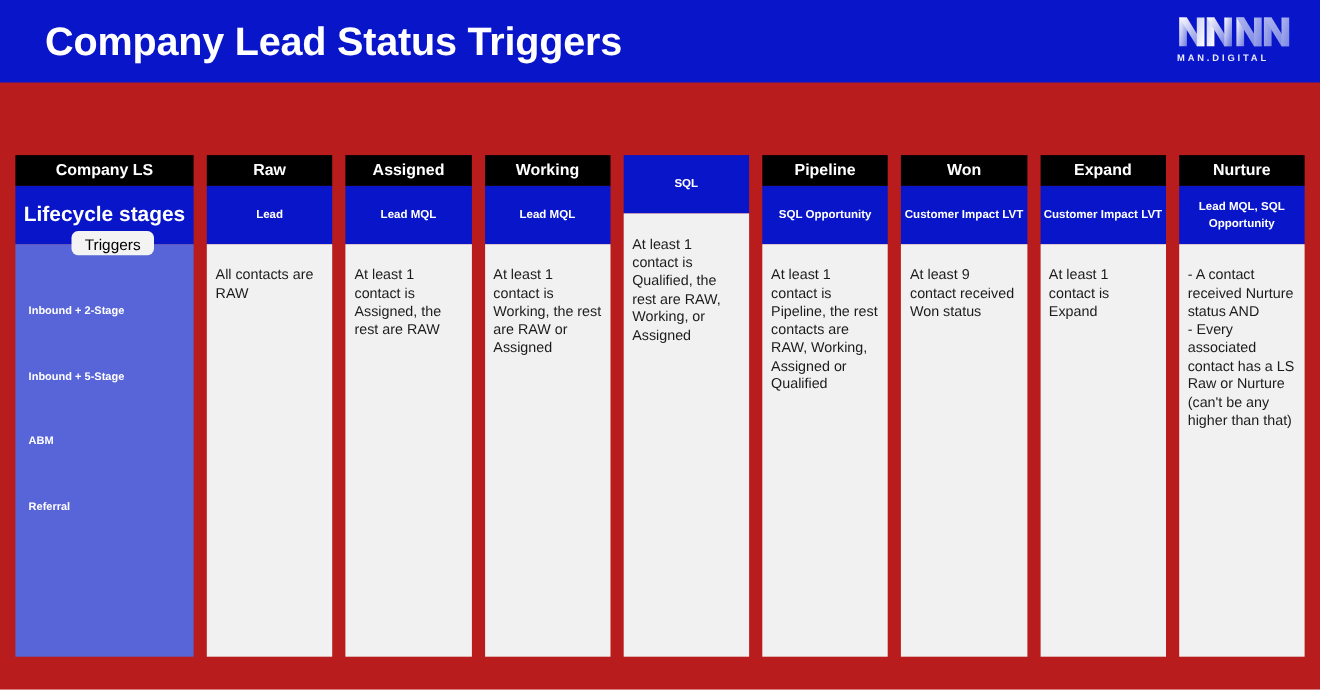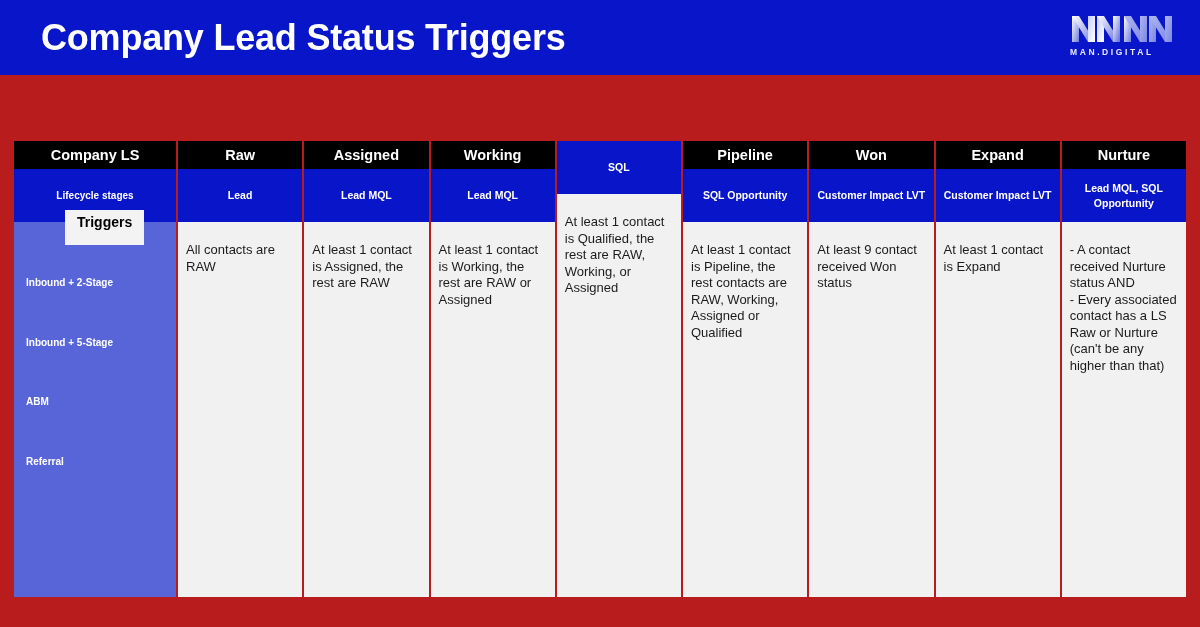--- a/index.html
+++ b/index.html
@@ -55,21 +55,21 @@
     margin-top: 3px;
     white-space: nowrap;
   }
 
   
   .table {
     position: absolute;
     left: 14px; top: 141px;
     width: 1172px; height: 456px;
     display: flex;
-    gap: 2px;
+    gap: 12px;
   }
 
   .col {
     display: flex;
     flex-direction: column;
     height: 100%;
   }
   .col-side { width: 162px; flex: 0 0 162px; }
   .col-data { flex: 1 1 0; min-width: 0; }
 
@@ -95,21 +95,21 @@
     font-size: 10.5px;
     font-weight: bold;
     line-height: 14.5px;
     display: flex;
     flex-direction: column;
     align-items: center;
     justify-content: center;
     text-align: center;
   }
   .col-stage.side-stage {
-    font-size: 10px;
+    font-size: 19px;
     line-height: 18px;
     text-align: center;
   }
 
   
   .col-body {
     flex: 1 1 auto;
     background: #f1f1f1;
     padding: 20px 8px 10px 8px;
     color: #1b1b1b;
@@ -124,23 +124,24 @@
     background: #5865d8;
     position: relative;
     padding: 0;
   }
   .triggers-badge {
     position: absolute;
     left: 51px; top: -12px;
     background: #f3f3f3;
     color: #000000;
     font-size: 14px;
-    font-weight: bold;
-    padding: 4px 12px 15px 12px;
-    white-space: nowrap;
+    font-weight: normal;
+    padding: 4px 12px 2px 12px;
+    white-space: nowrap;
+    border-radius: 6px;
   }
   .side-rows {
     position: absolute;
     left: 0; top: 0;
     width: 100%;
     padding-top: 55px;
   }
   .side-row {
     height: 59.5px;
     color: #ffffff;

